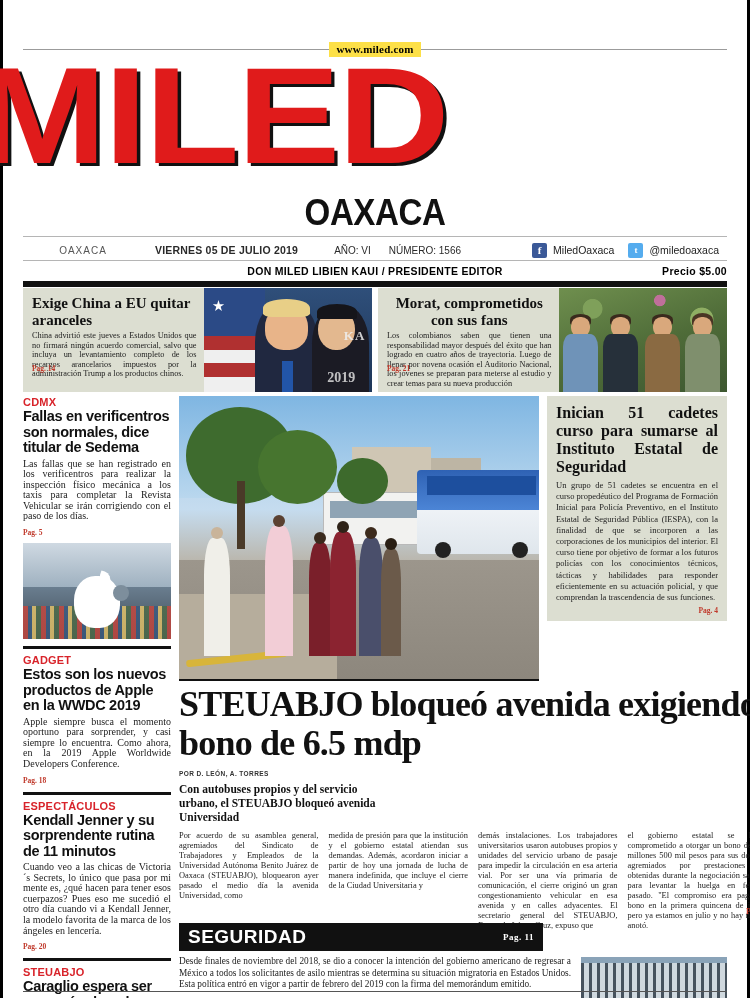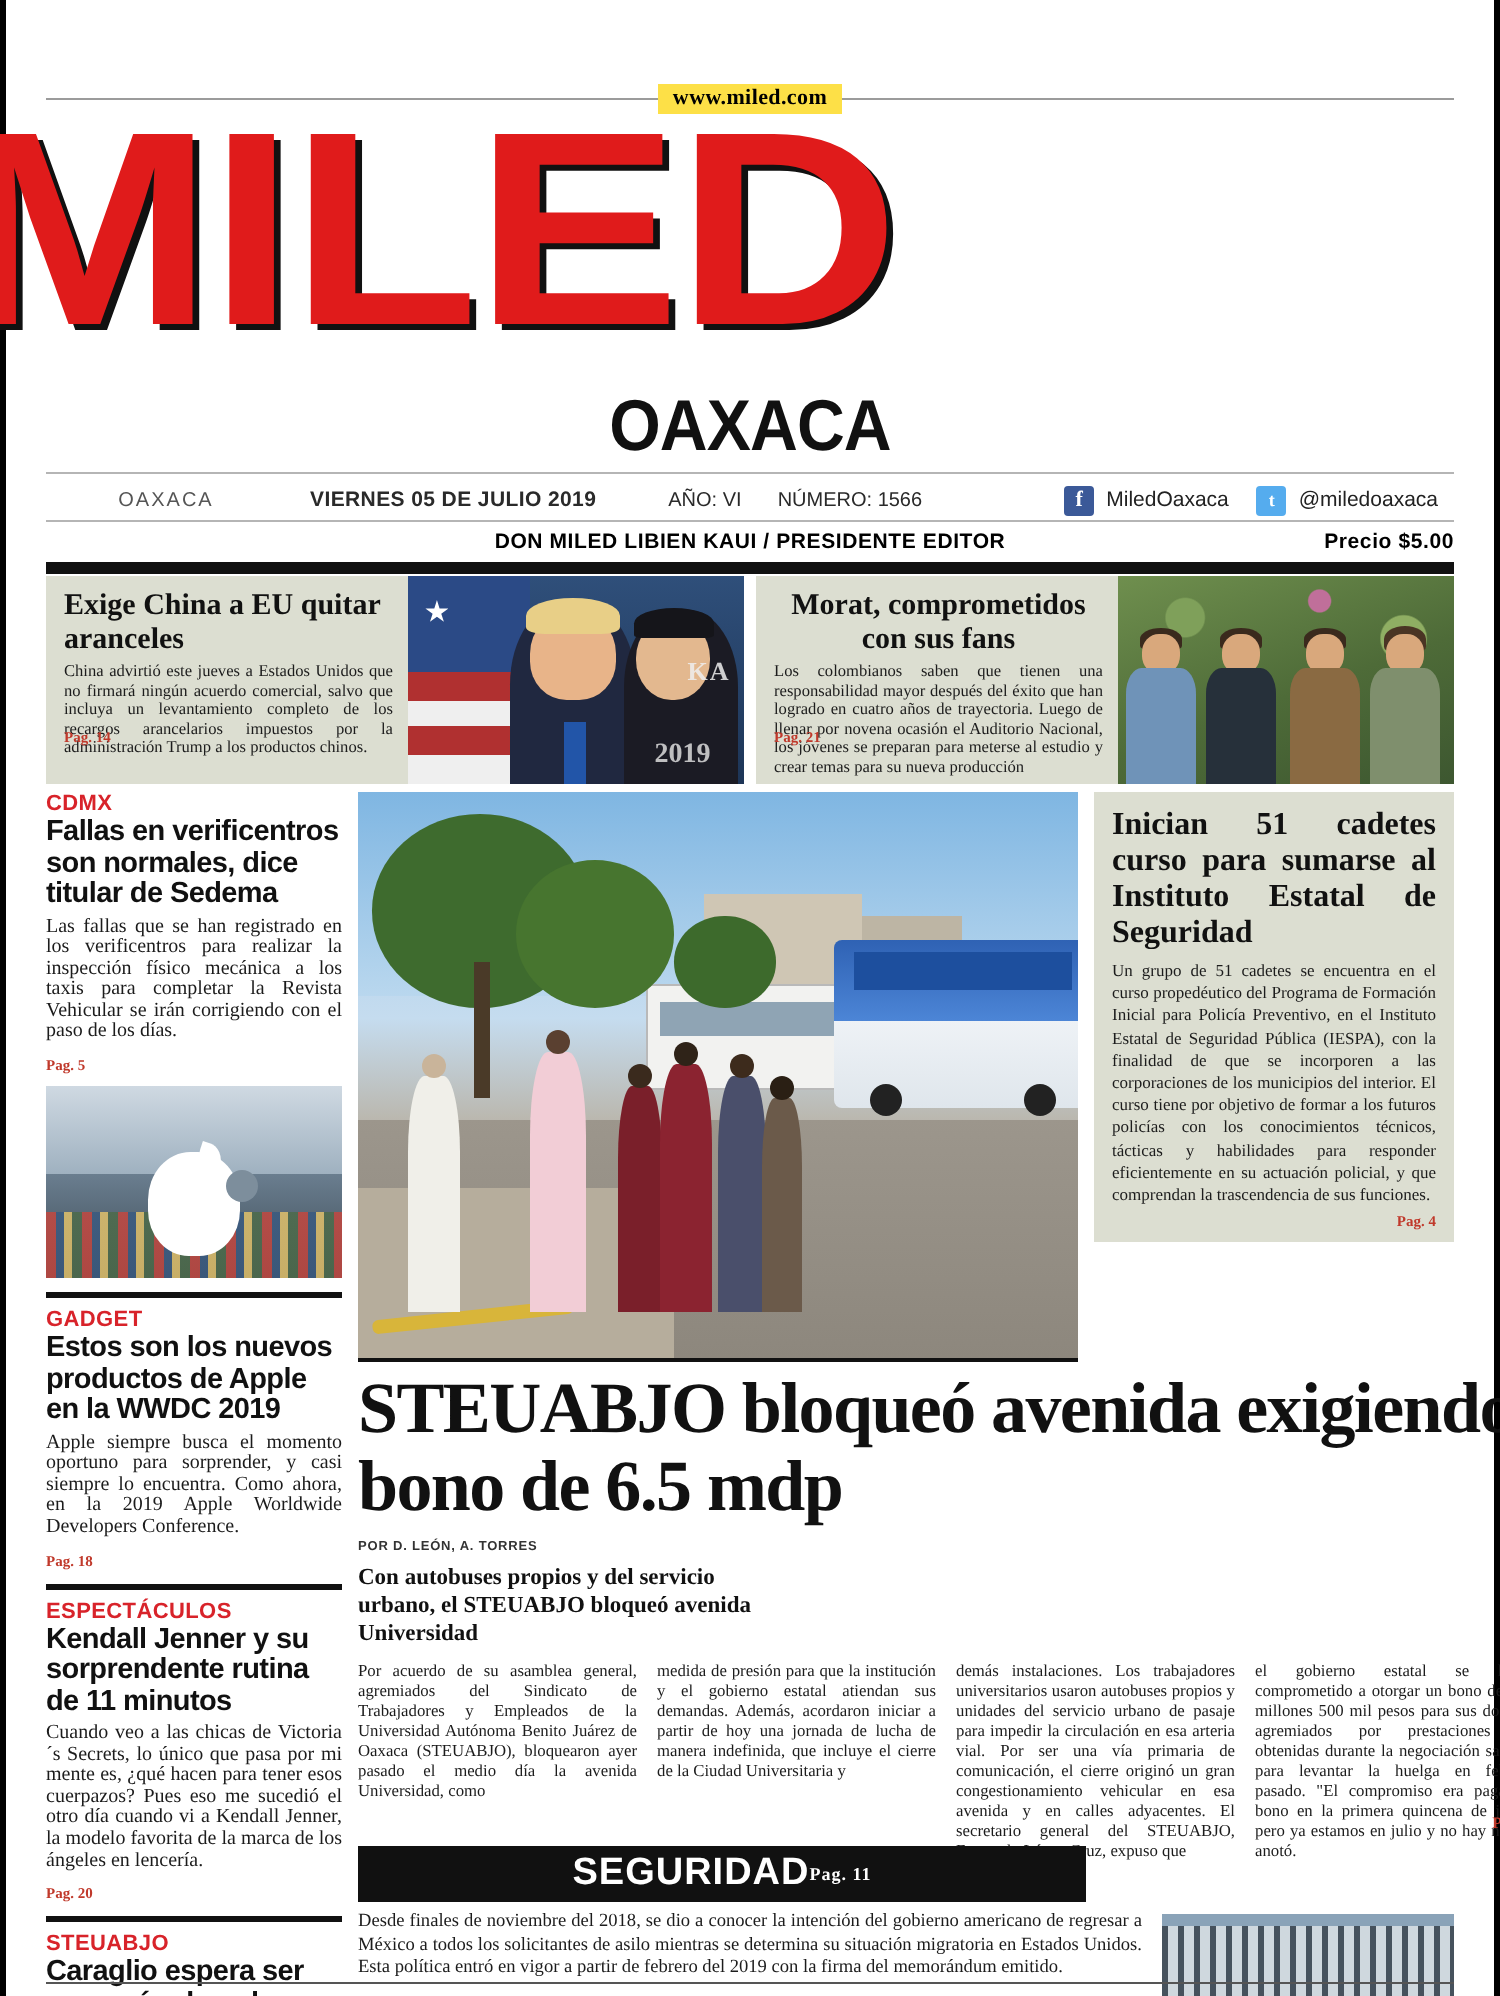--- a/index.html
+++ b/index.html
@@ -347,21 +347,21 @@
         <div class="r-body">Un grupo de 51 cadetes se encuentra en el curso propedéutico del Programa de Formación Inicial para Policía Preventivo, en el Instituto Estatal de Seguridad Pública (IESPA), con la finalidad de que se incorporen a las corporaciones de los municipios del interior. El curso tiene por objetivo de formar a los futuros policías con los conocimientos técnicos, tácticas y habilidades para responder eficientemente en su actuación policial, y que comprendan la trascendencia de sus funciones.</div>
         <div class="r-pag">Pag. 4</div>
       </div>
     </div>
 
     <div style="position:absolute;left:640px;top:506px;width:104px;">
       <div class="r-pag2">Pag. 2</div>
     </div>
 
     <div style="position:absolute;left:156px;right:0;top:521px;">
-      <div class="segbar" style="width:346px;justify-content:center;">
+      <div class="segbar" style="width:346px;">
         <span>SEGURIDAD</span>
         <span class="sp">Pag. 11</span>
       </div>
       <div style="display:flex;gap:10px;">
         <div class="segtext" style="width:392px;">Desde finales de noviembre del 2018, se dio a conocer la intención del gobierno americano de regresar a México a todos los solicitantes de asilo mientras se determina su situación migratoria en Estados Unidos. Esta política entró en vigor a partir de febrero del 2019 con la firma del memorándum emitido.</div>
         <div style="flex:1;">
           <div class="wall-ph">
             <div class="wl-sky"></div>
               <div class="wl-slope"></div>
             <div class="wl-bars"></div>

